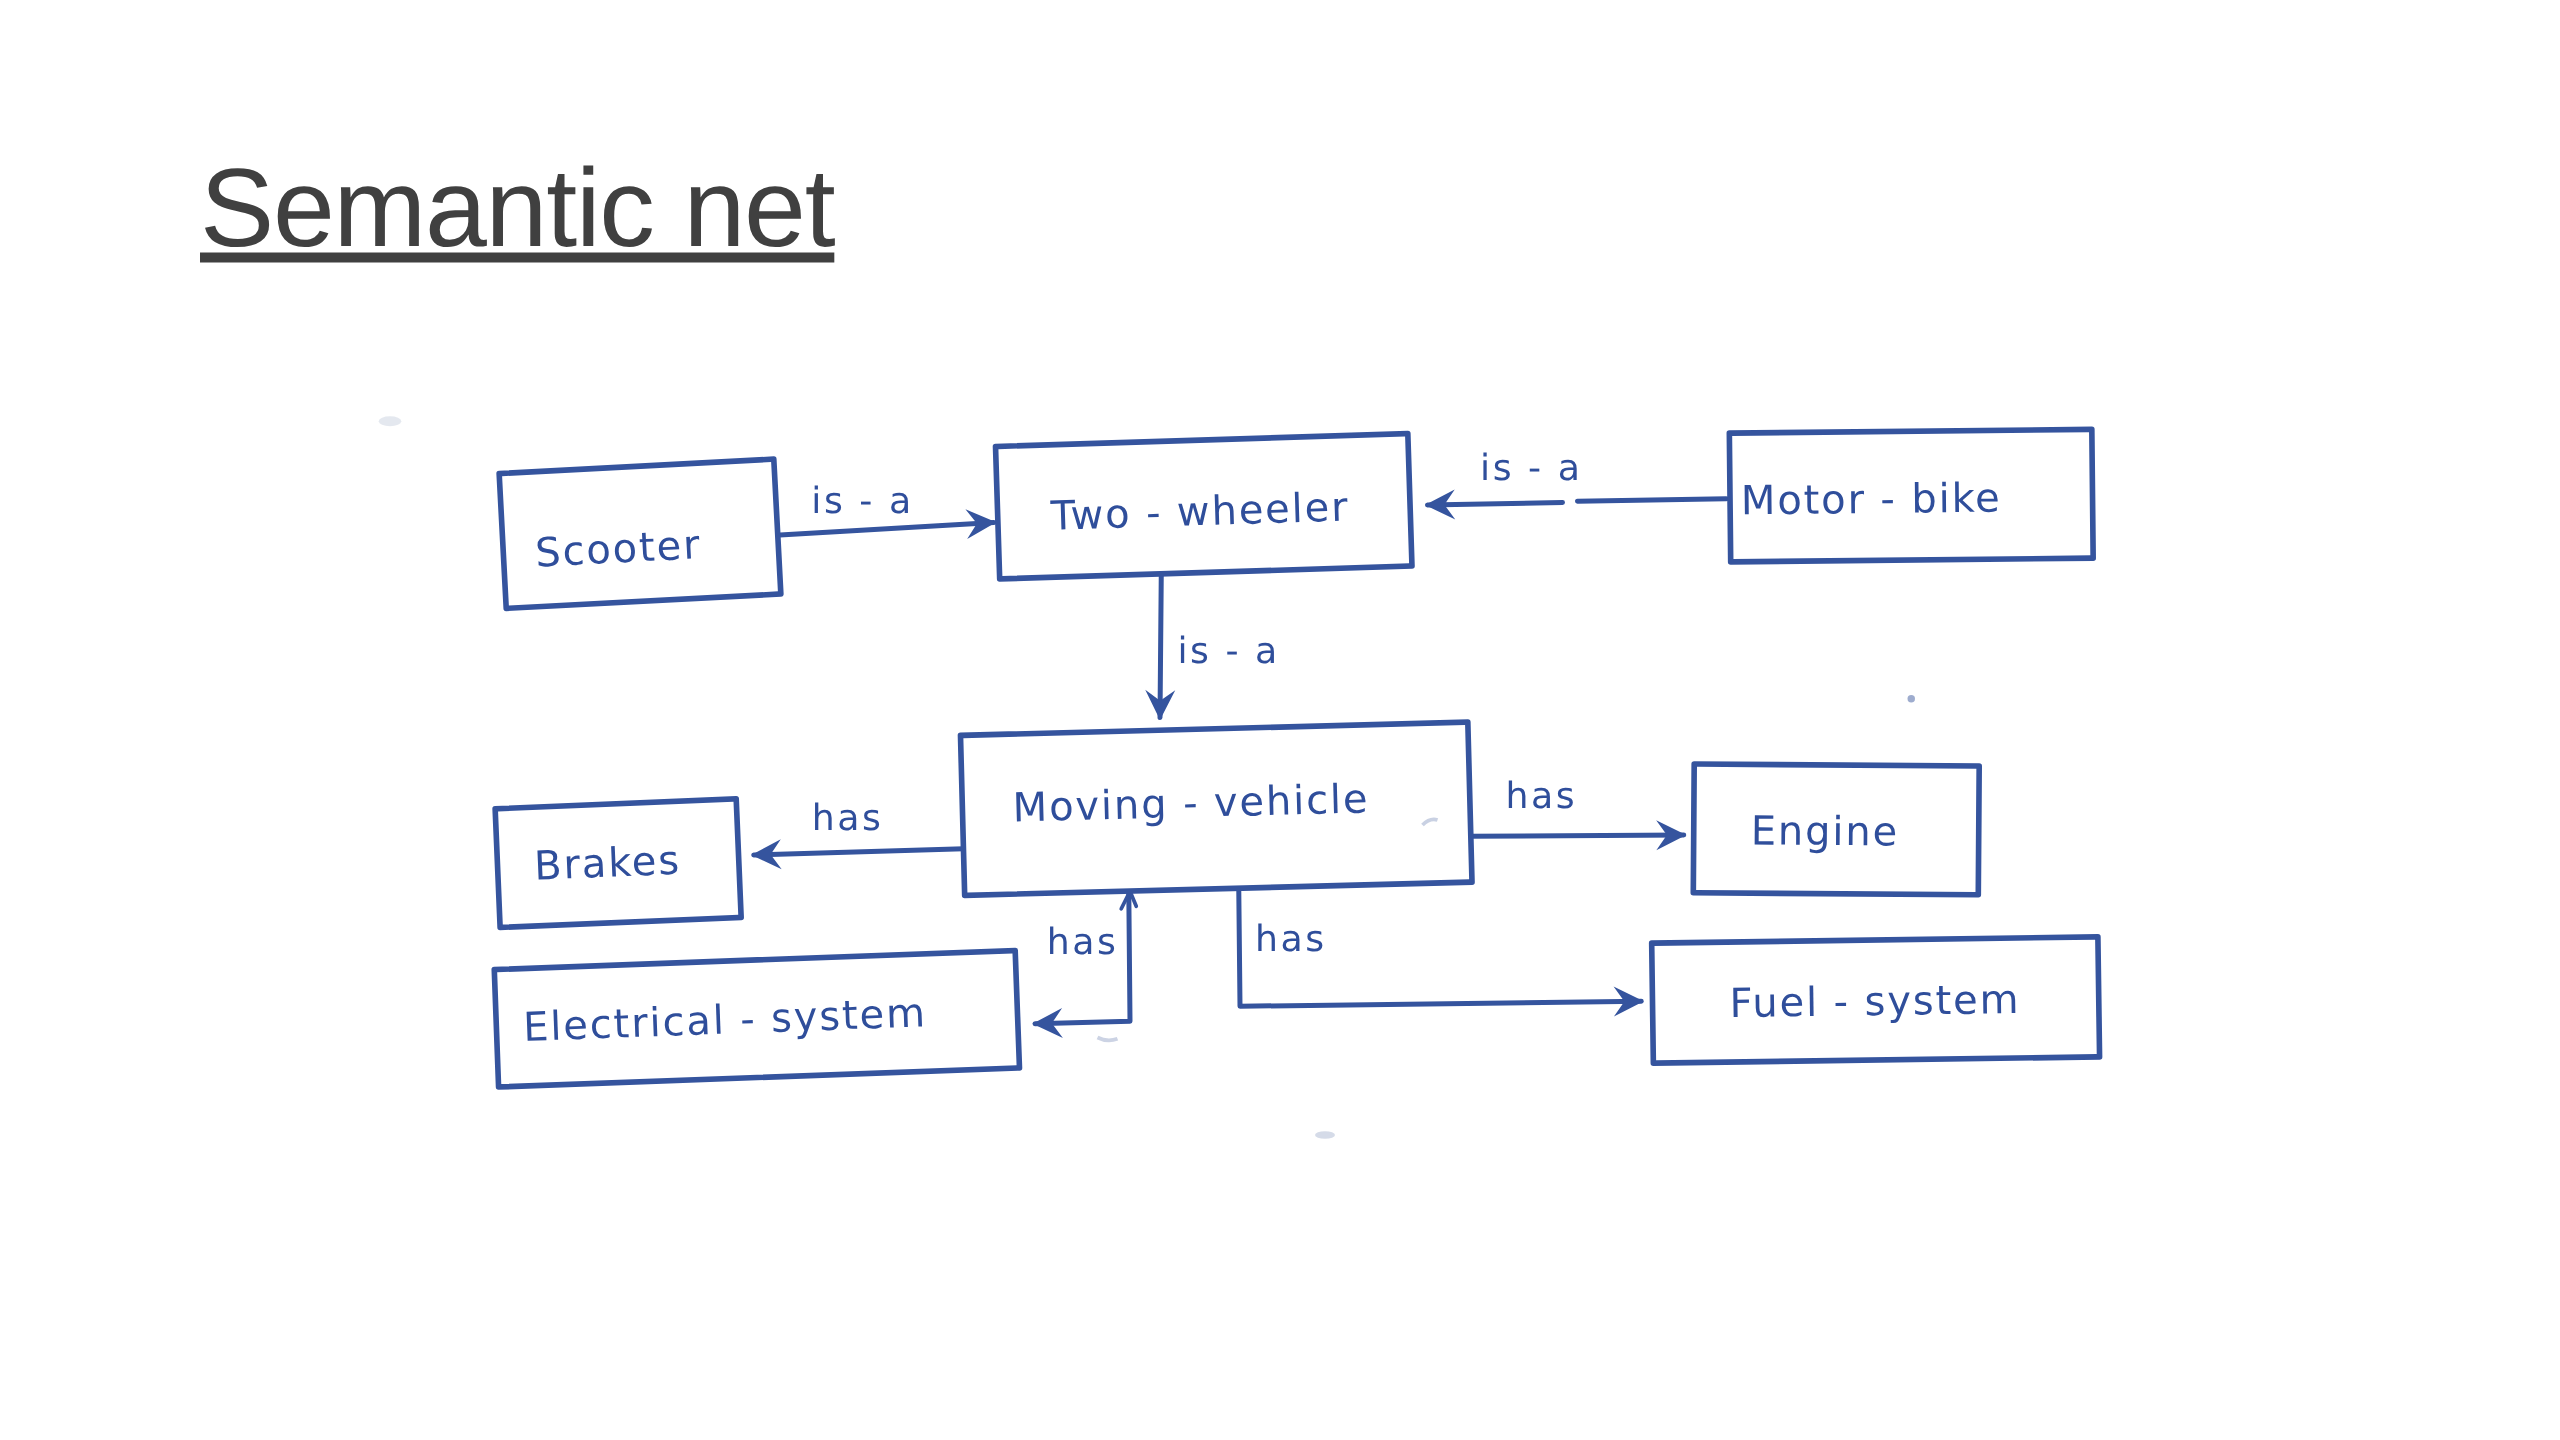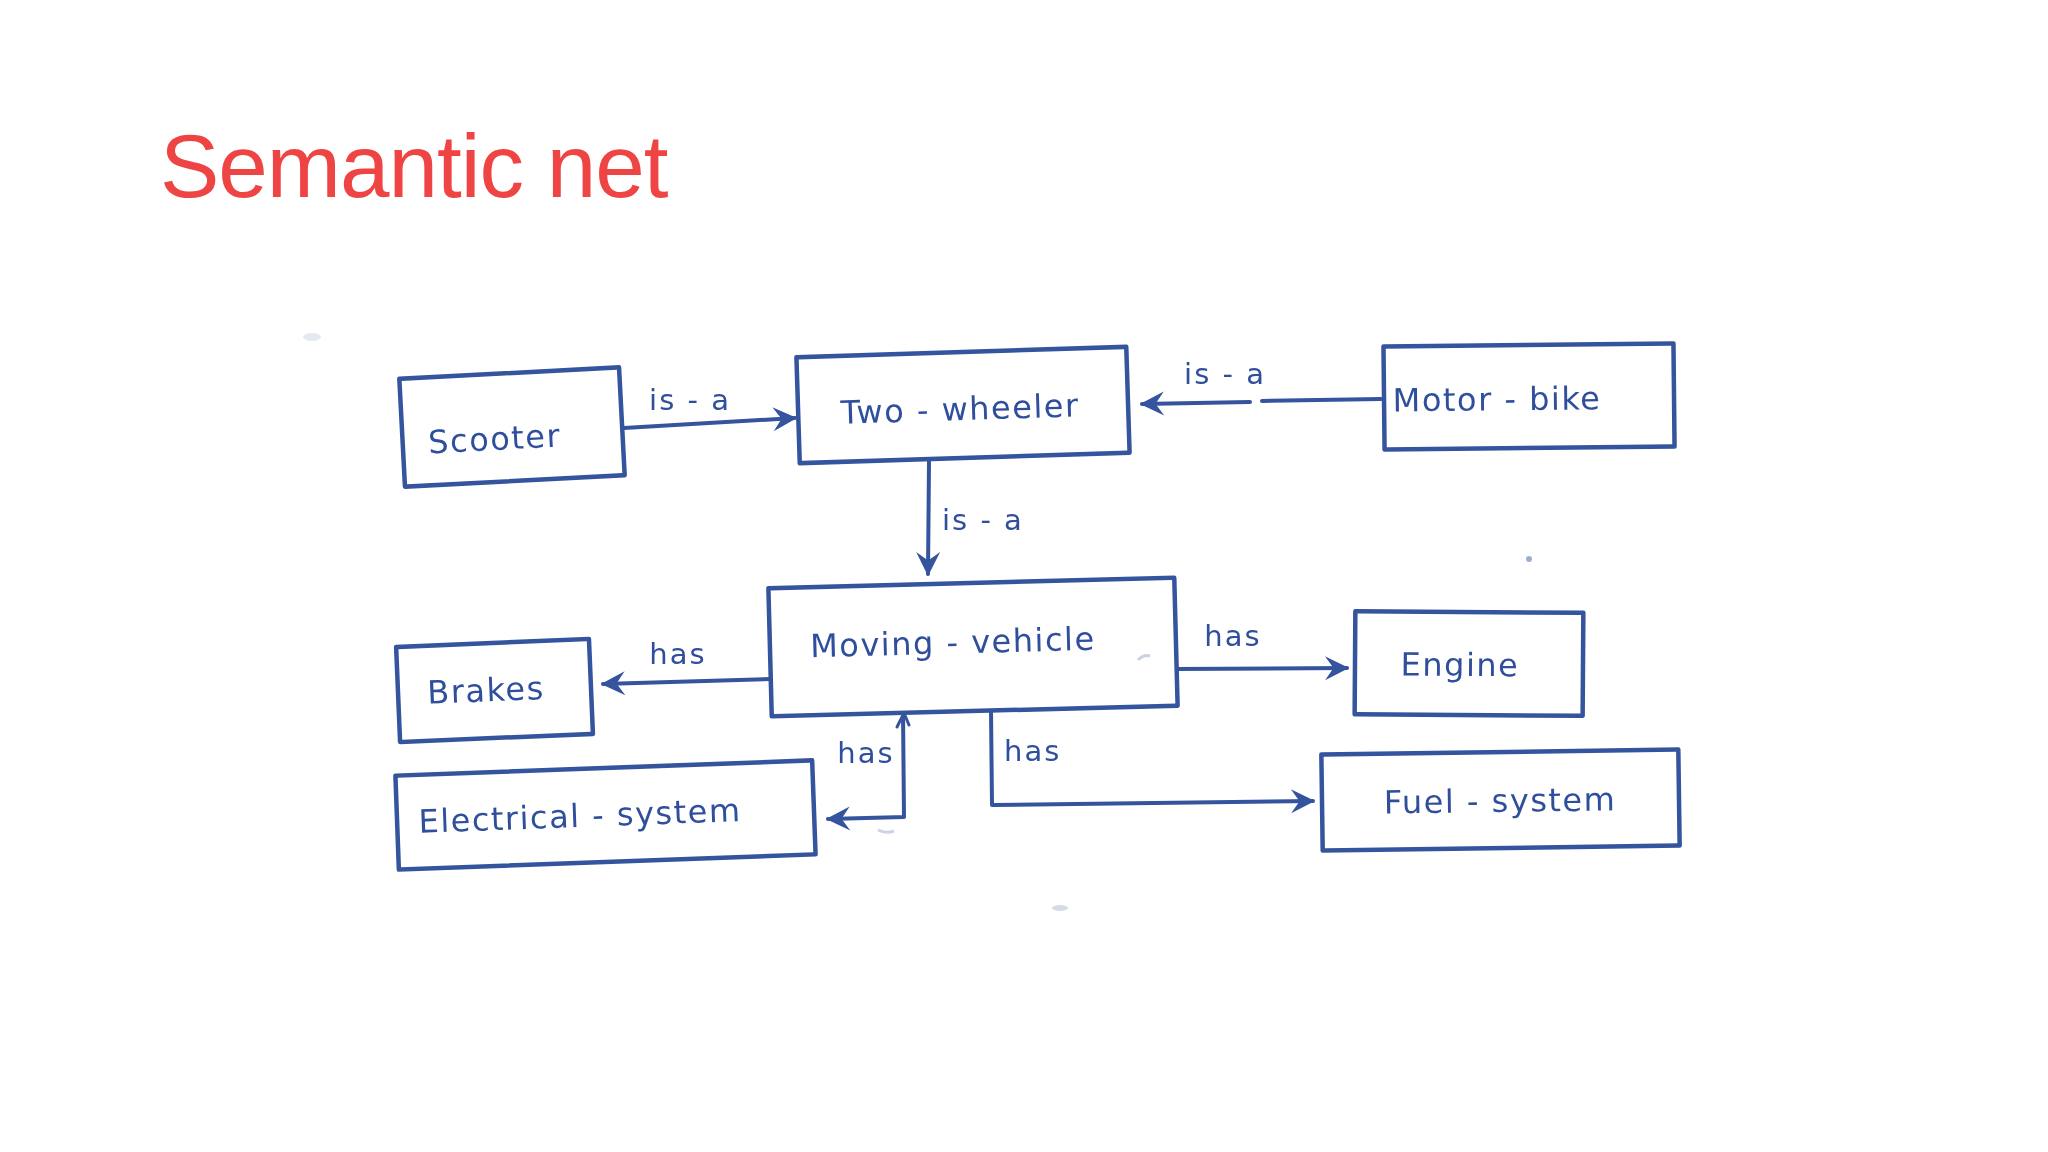--- a/index.html
+++ b/index.html
@@ -16,23 +16,24 @@
     font-family: "Liberation Sans", sans-serif;
   }
   .title {
     position: absolute;
     left: 160px;
     top: 122px;
     margin: 0;
     font-size: 89px;
     font-weight: 400;
     letter-spacing: -1px;
-    color: #ef4444;
+    color: #404040;
     line-height: 1.0;
     white-space: nowrap;
+    text-decoration: underline;
   }
   .diagram-svg {
     position: absolute;
     left: 0;
     top: 0;
     width: 2048px;
     height: 1152px;
   }
   .node-box {
     fill: #ffffff;

